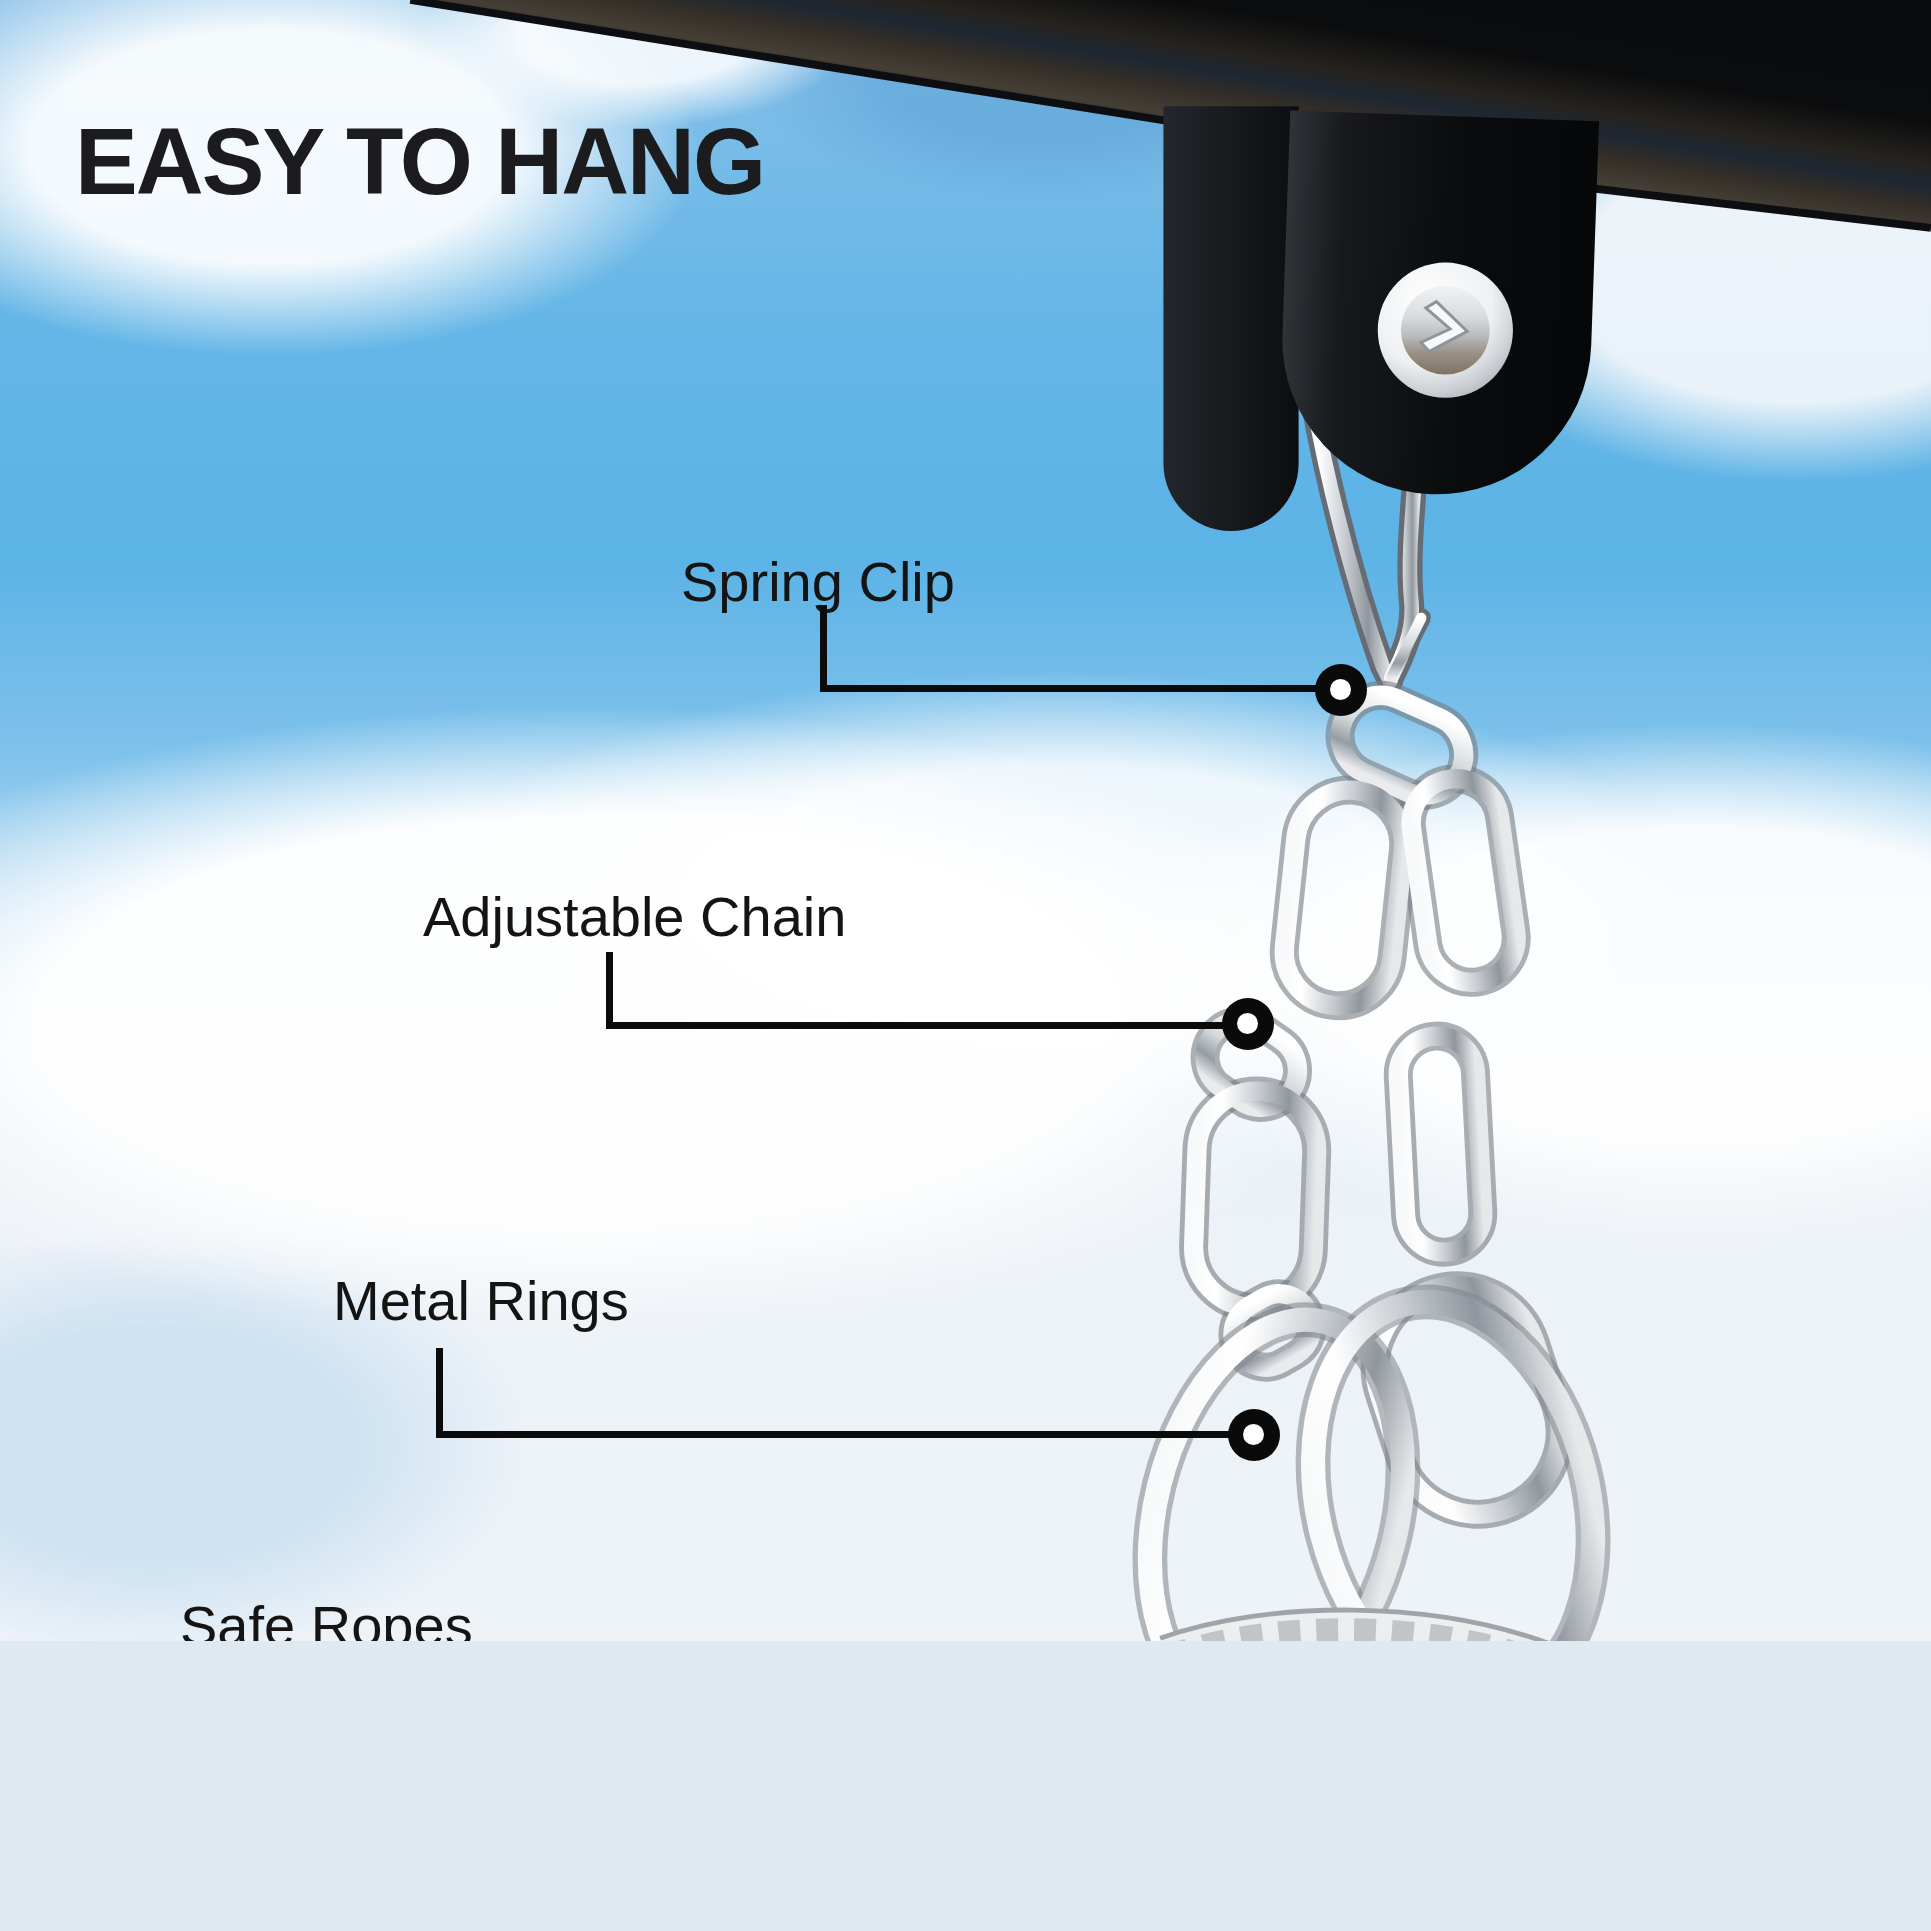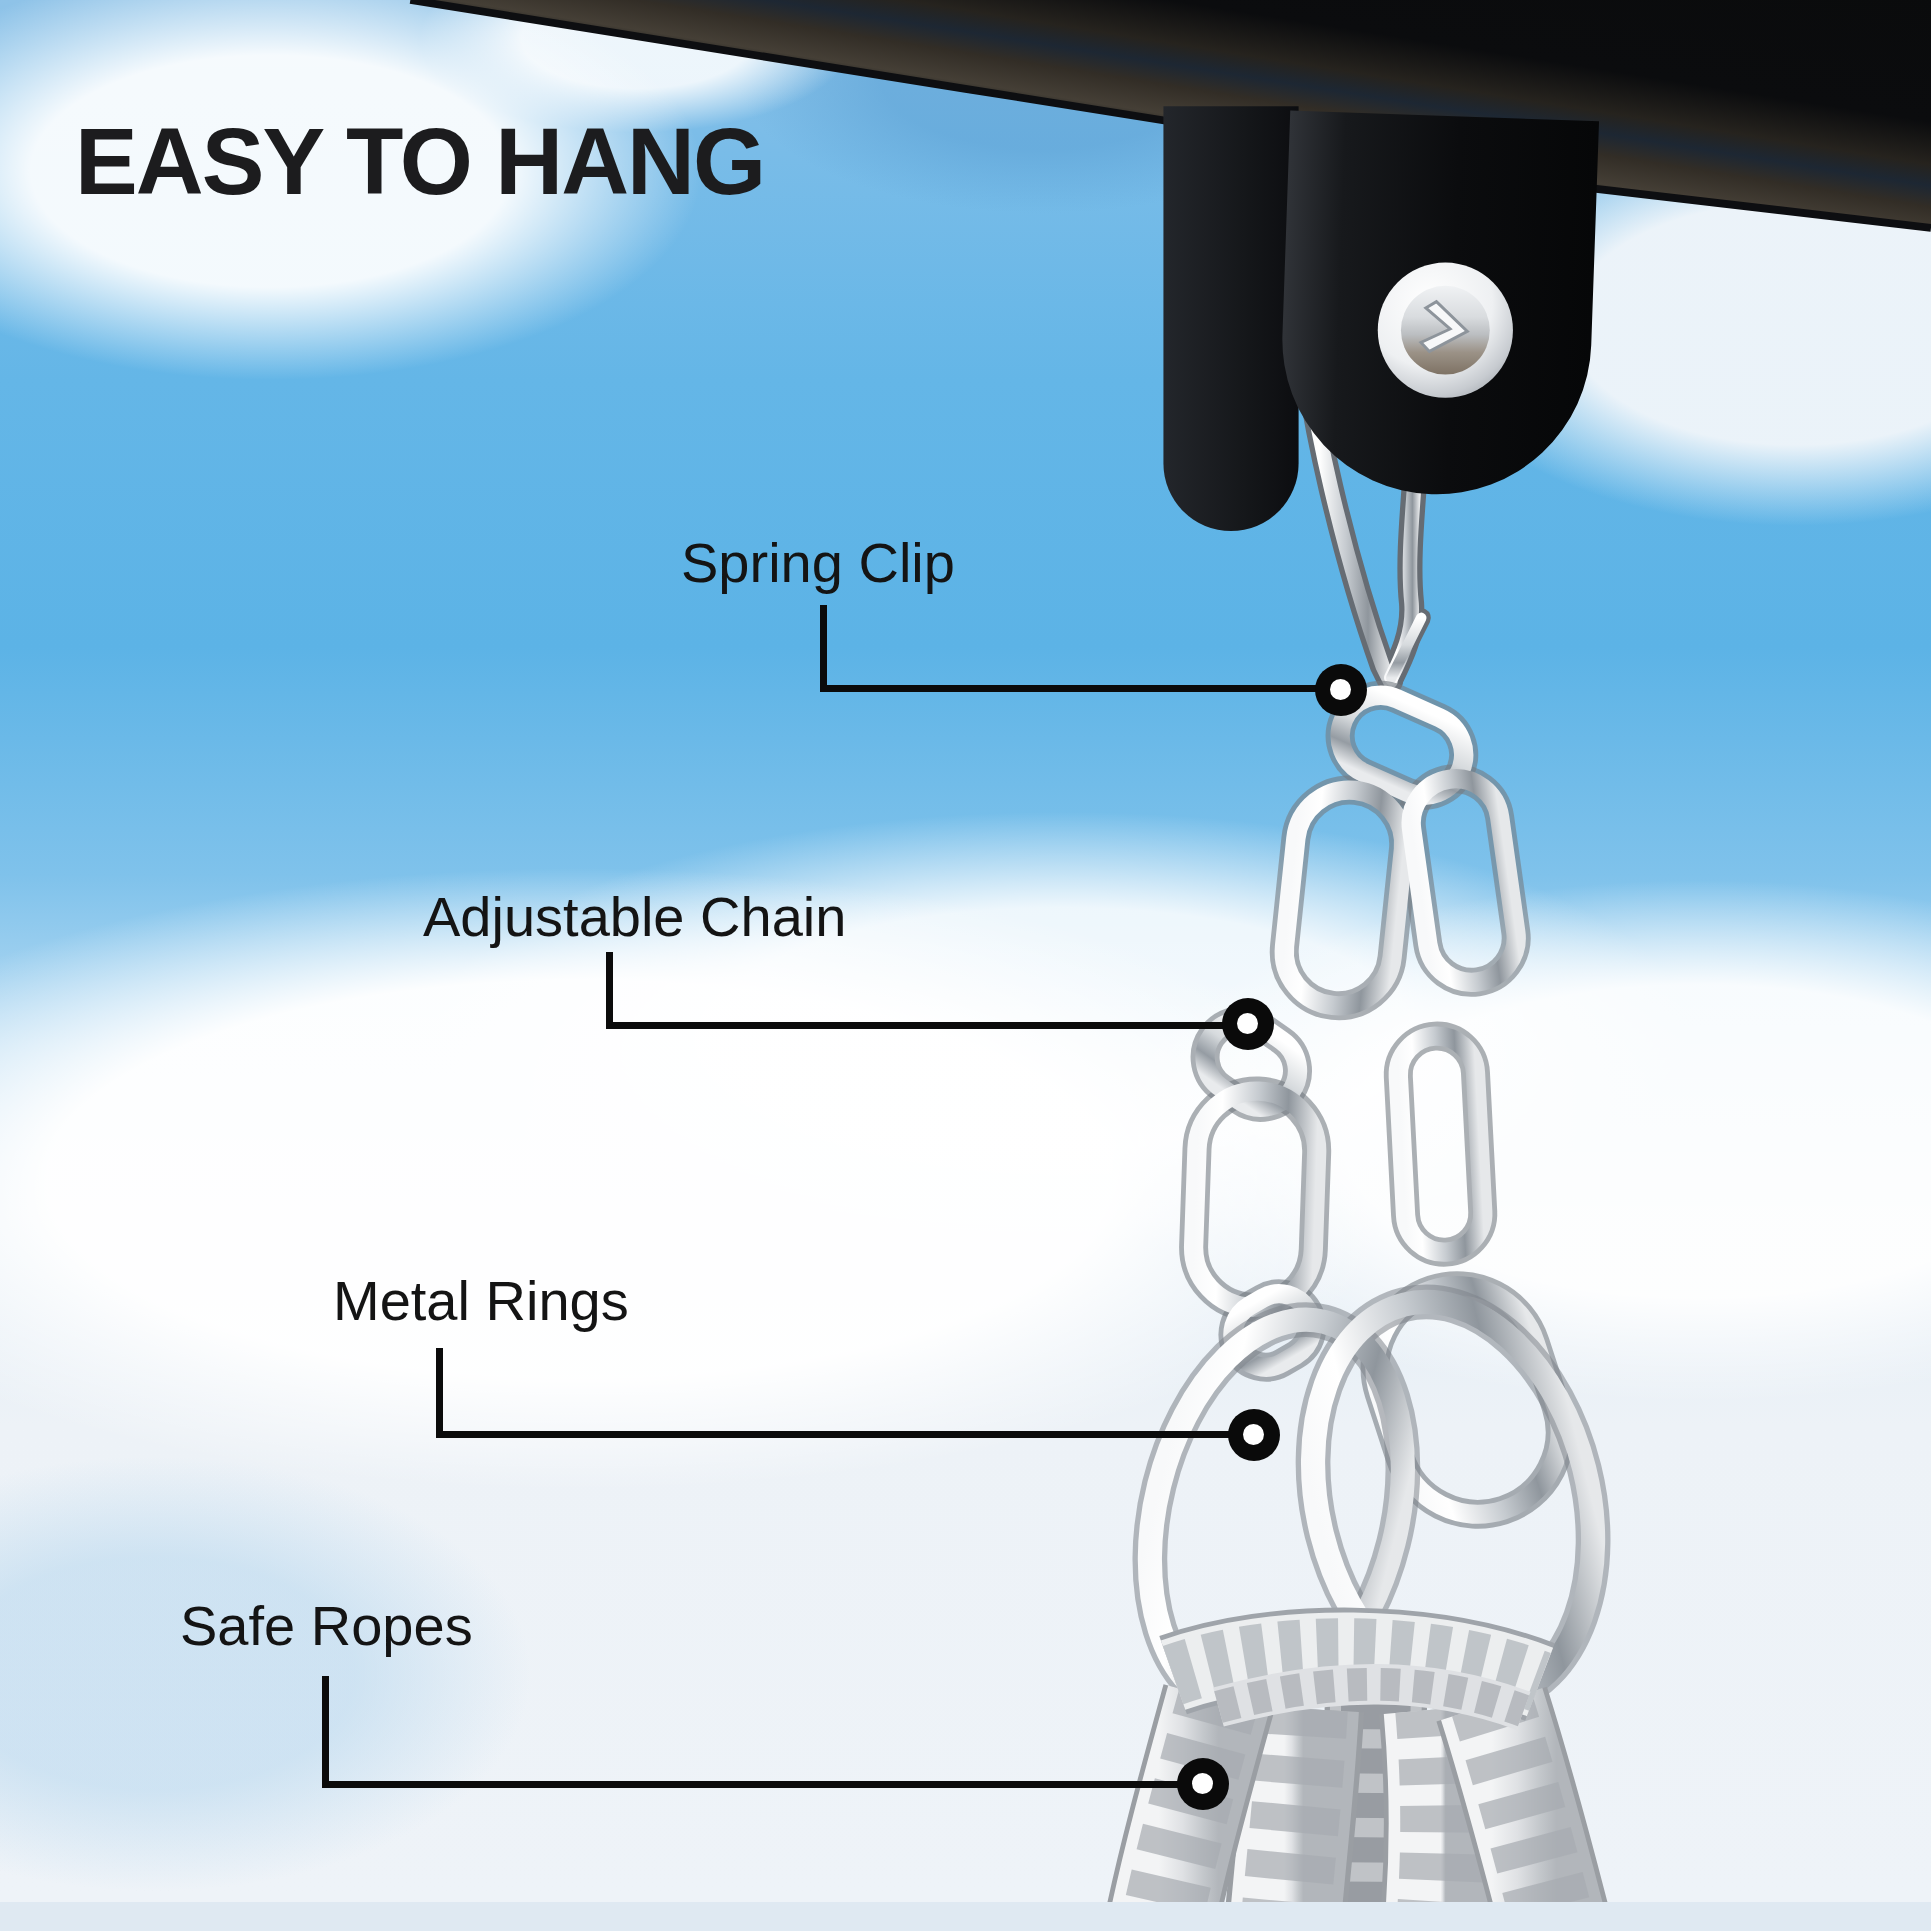--- a/index.html
+++ b/index.html
@@ -1,17 +1,17 @@
 <!DOCTYPE html>
 <html><head>
 <meta charset="utf-8">
 <style>
   html,body{margin:0;padding:0;background:#dfe9f2;}
   .stage{
-    position:relative;width:1931px;height:1902px;overflow:hidden;
+    position:relative;width:1931px;height:1641px;overflow:hidden;
     font-family:"Liberation Sans","DejaVu Sans",sans-serif;
   }
   
   .sky{
     position:absolute;inset:0;
     background:
       radial-gradient(599px 290px at 14% 9%,  rgba(255,255,255,.92) 0 40%, rgba(255,255,255,0) 72%),
       radial-gradient(290px 126px at 33% 2%,  rgba(255,255,255,.85) 0 40%, rgba(255,255,255,0) 75%),
       radial-gradient(502px 270px at 93% 17%, rgba(242,246,250,.95) 0 45%, rgba(242,246,250,0) 75%),
       radial-gradient(406px 183px at 54% 4%,  rgba(90,160,212,.55) 0 40%, rgba(90,160,212,0) 75%),
@@ -38,21 +38,21 @@
   }
   .vline,.hline{position:absolute;background:#0b0b0b;}
   .vline{width:6.8px;}
   .hline{height:6.8px;}
   .dot{
     position:absolute;width:52px;height:52px;border-radius:50%;background:#0a0a0a;
   }
   .dot .hole{
     position:absolute;left:15.4px;top:15.4px;width:21px;height:21px;border-radius:50%;background:#ffffff;
   }
-  #co-spring  .callout-label{left:681px;top:530px;}
+  #co-spring  .callout-label{left:681px;top:549px;}
   #co-spring  .vline{left:820px;top:605px;height:86px;}
   #co-spring  .hline{left:820px;top:685px;width:502px;}
   #co-spring  .dot{left:1315px;top:664px;}
   #co-adjust  .callout-label{left:423px;top:884px;}
   #co-adjust  .vline{left:606px;top:952px;height:76px;}
   #co-adjust  .hline{left:606px;top:1022px;width:623px;}
   #co-adjust  .dot{left:1222px;top:998px;}
   #co-rings   .callout-label{left:326px;top:1268px;margin-left:7px;}
   #co-rings   .vline{left:436px;top:1348px;height:90px;}
   #co-rings   .hline{left:436px;top:1431px;width:796px;}

